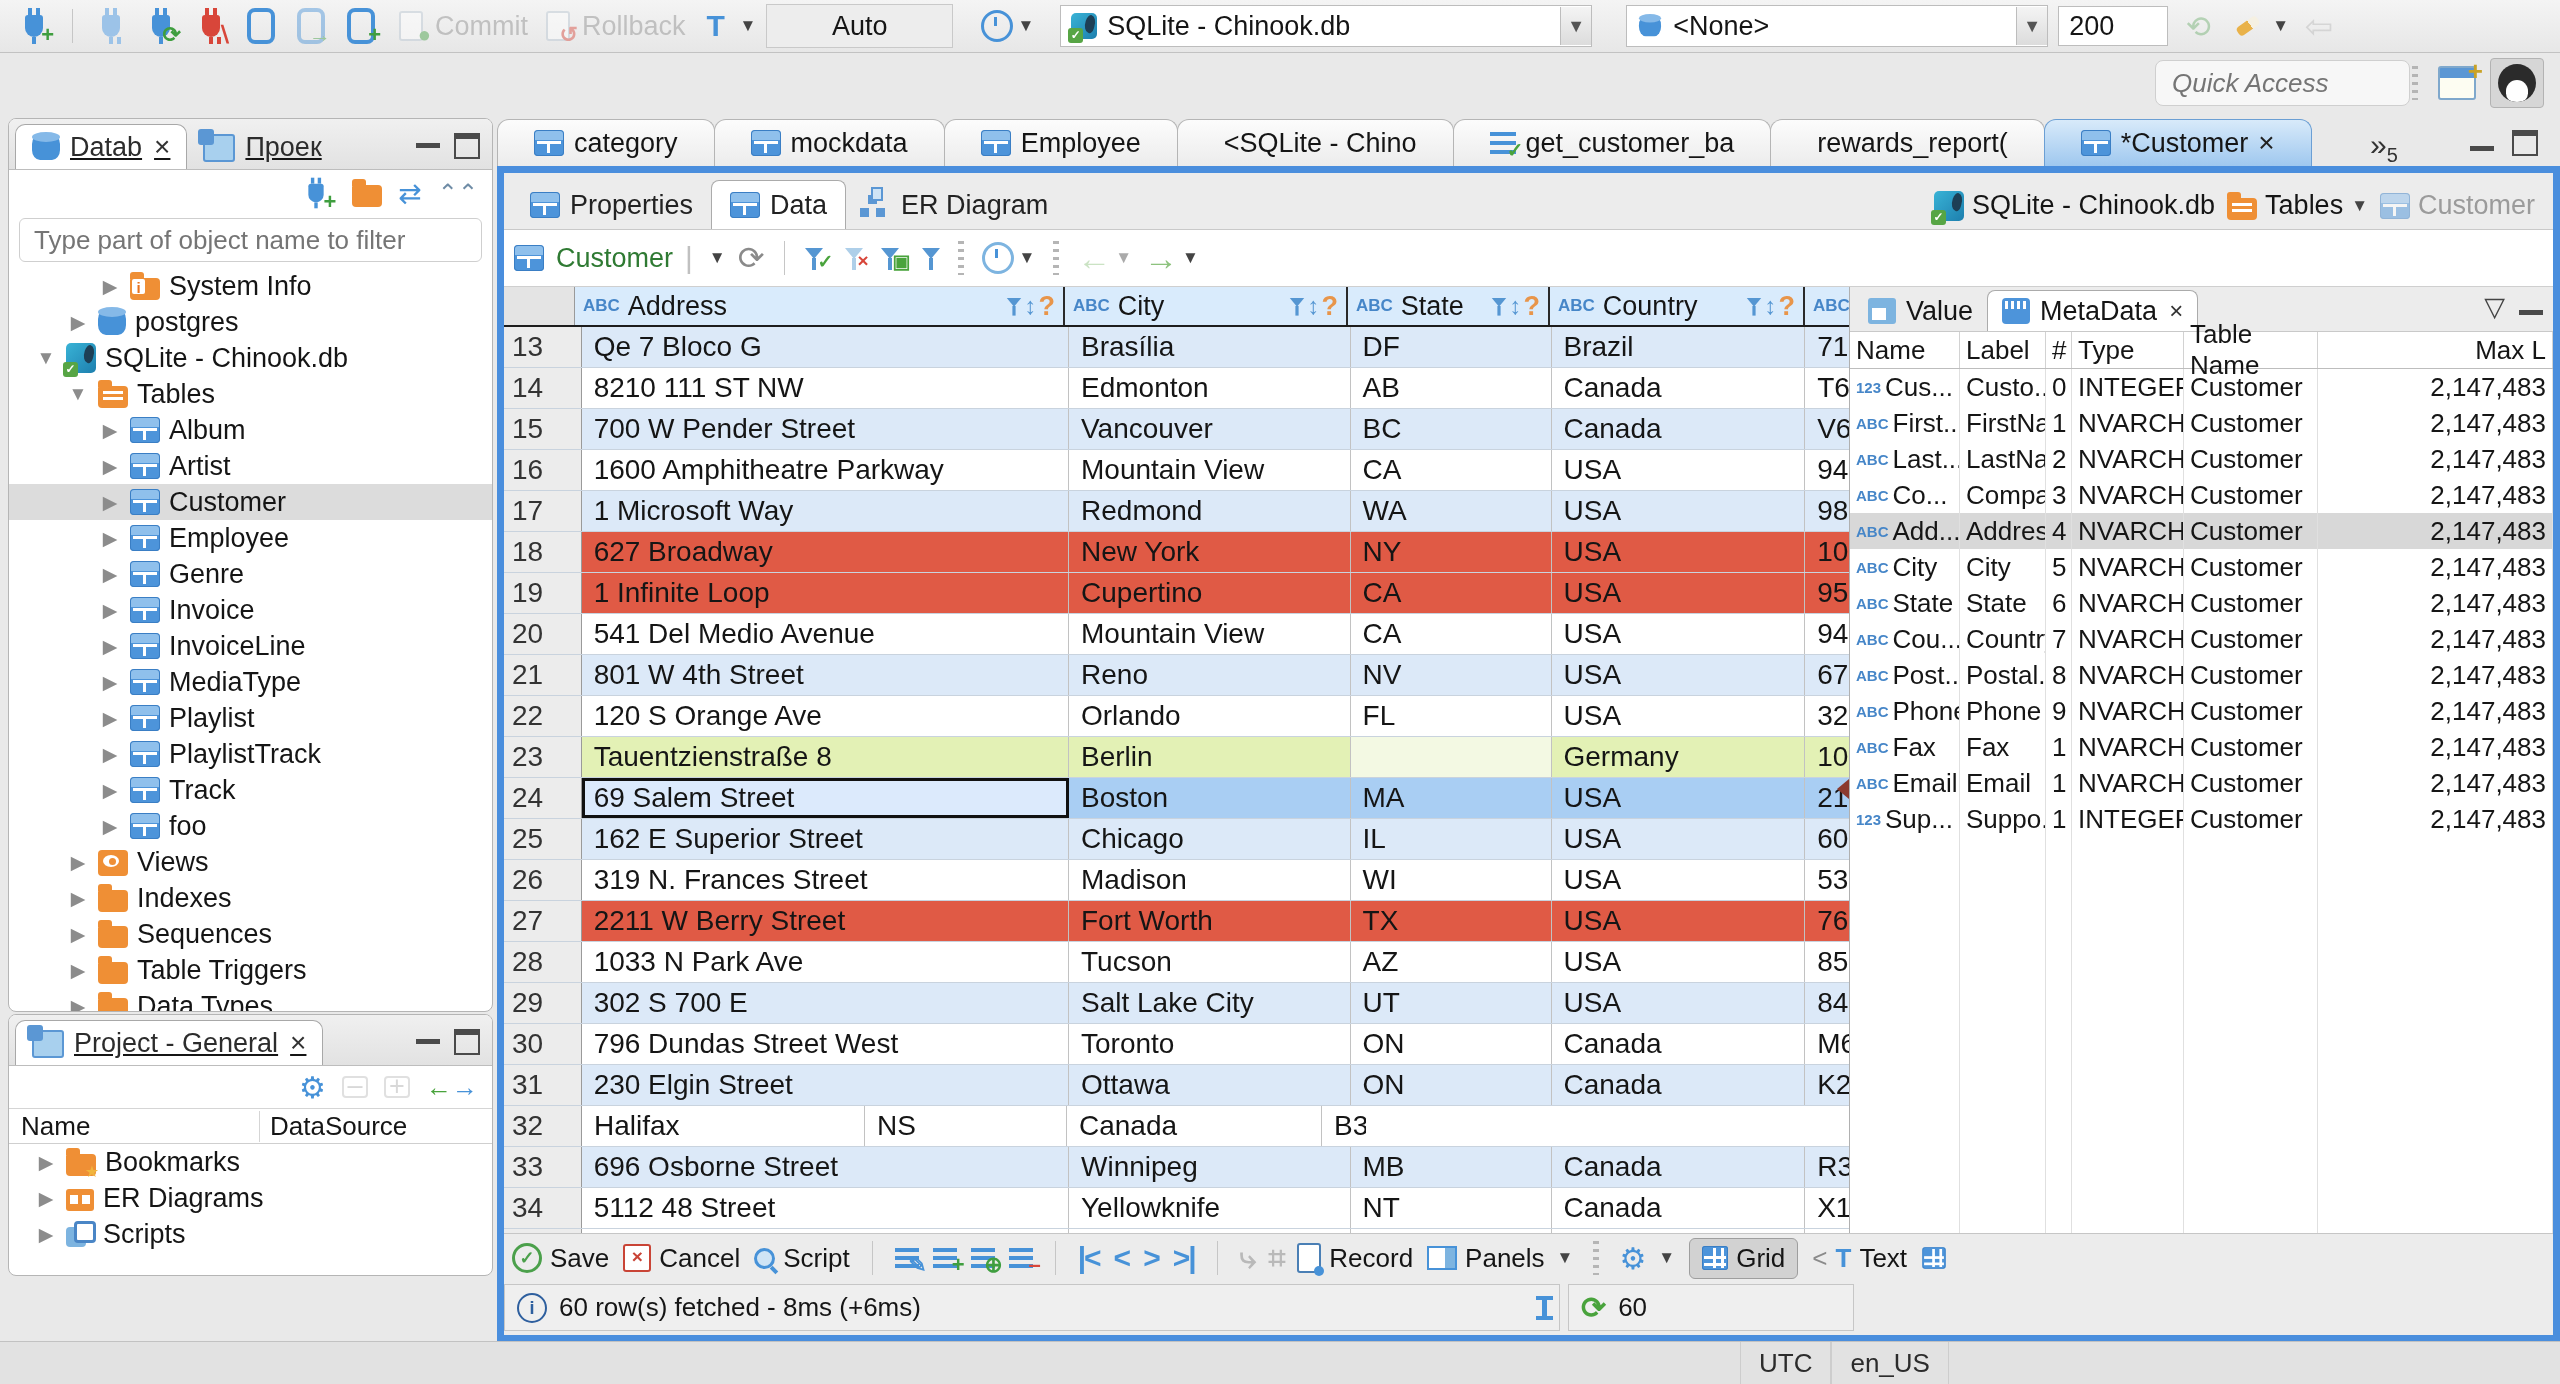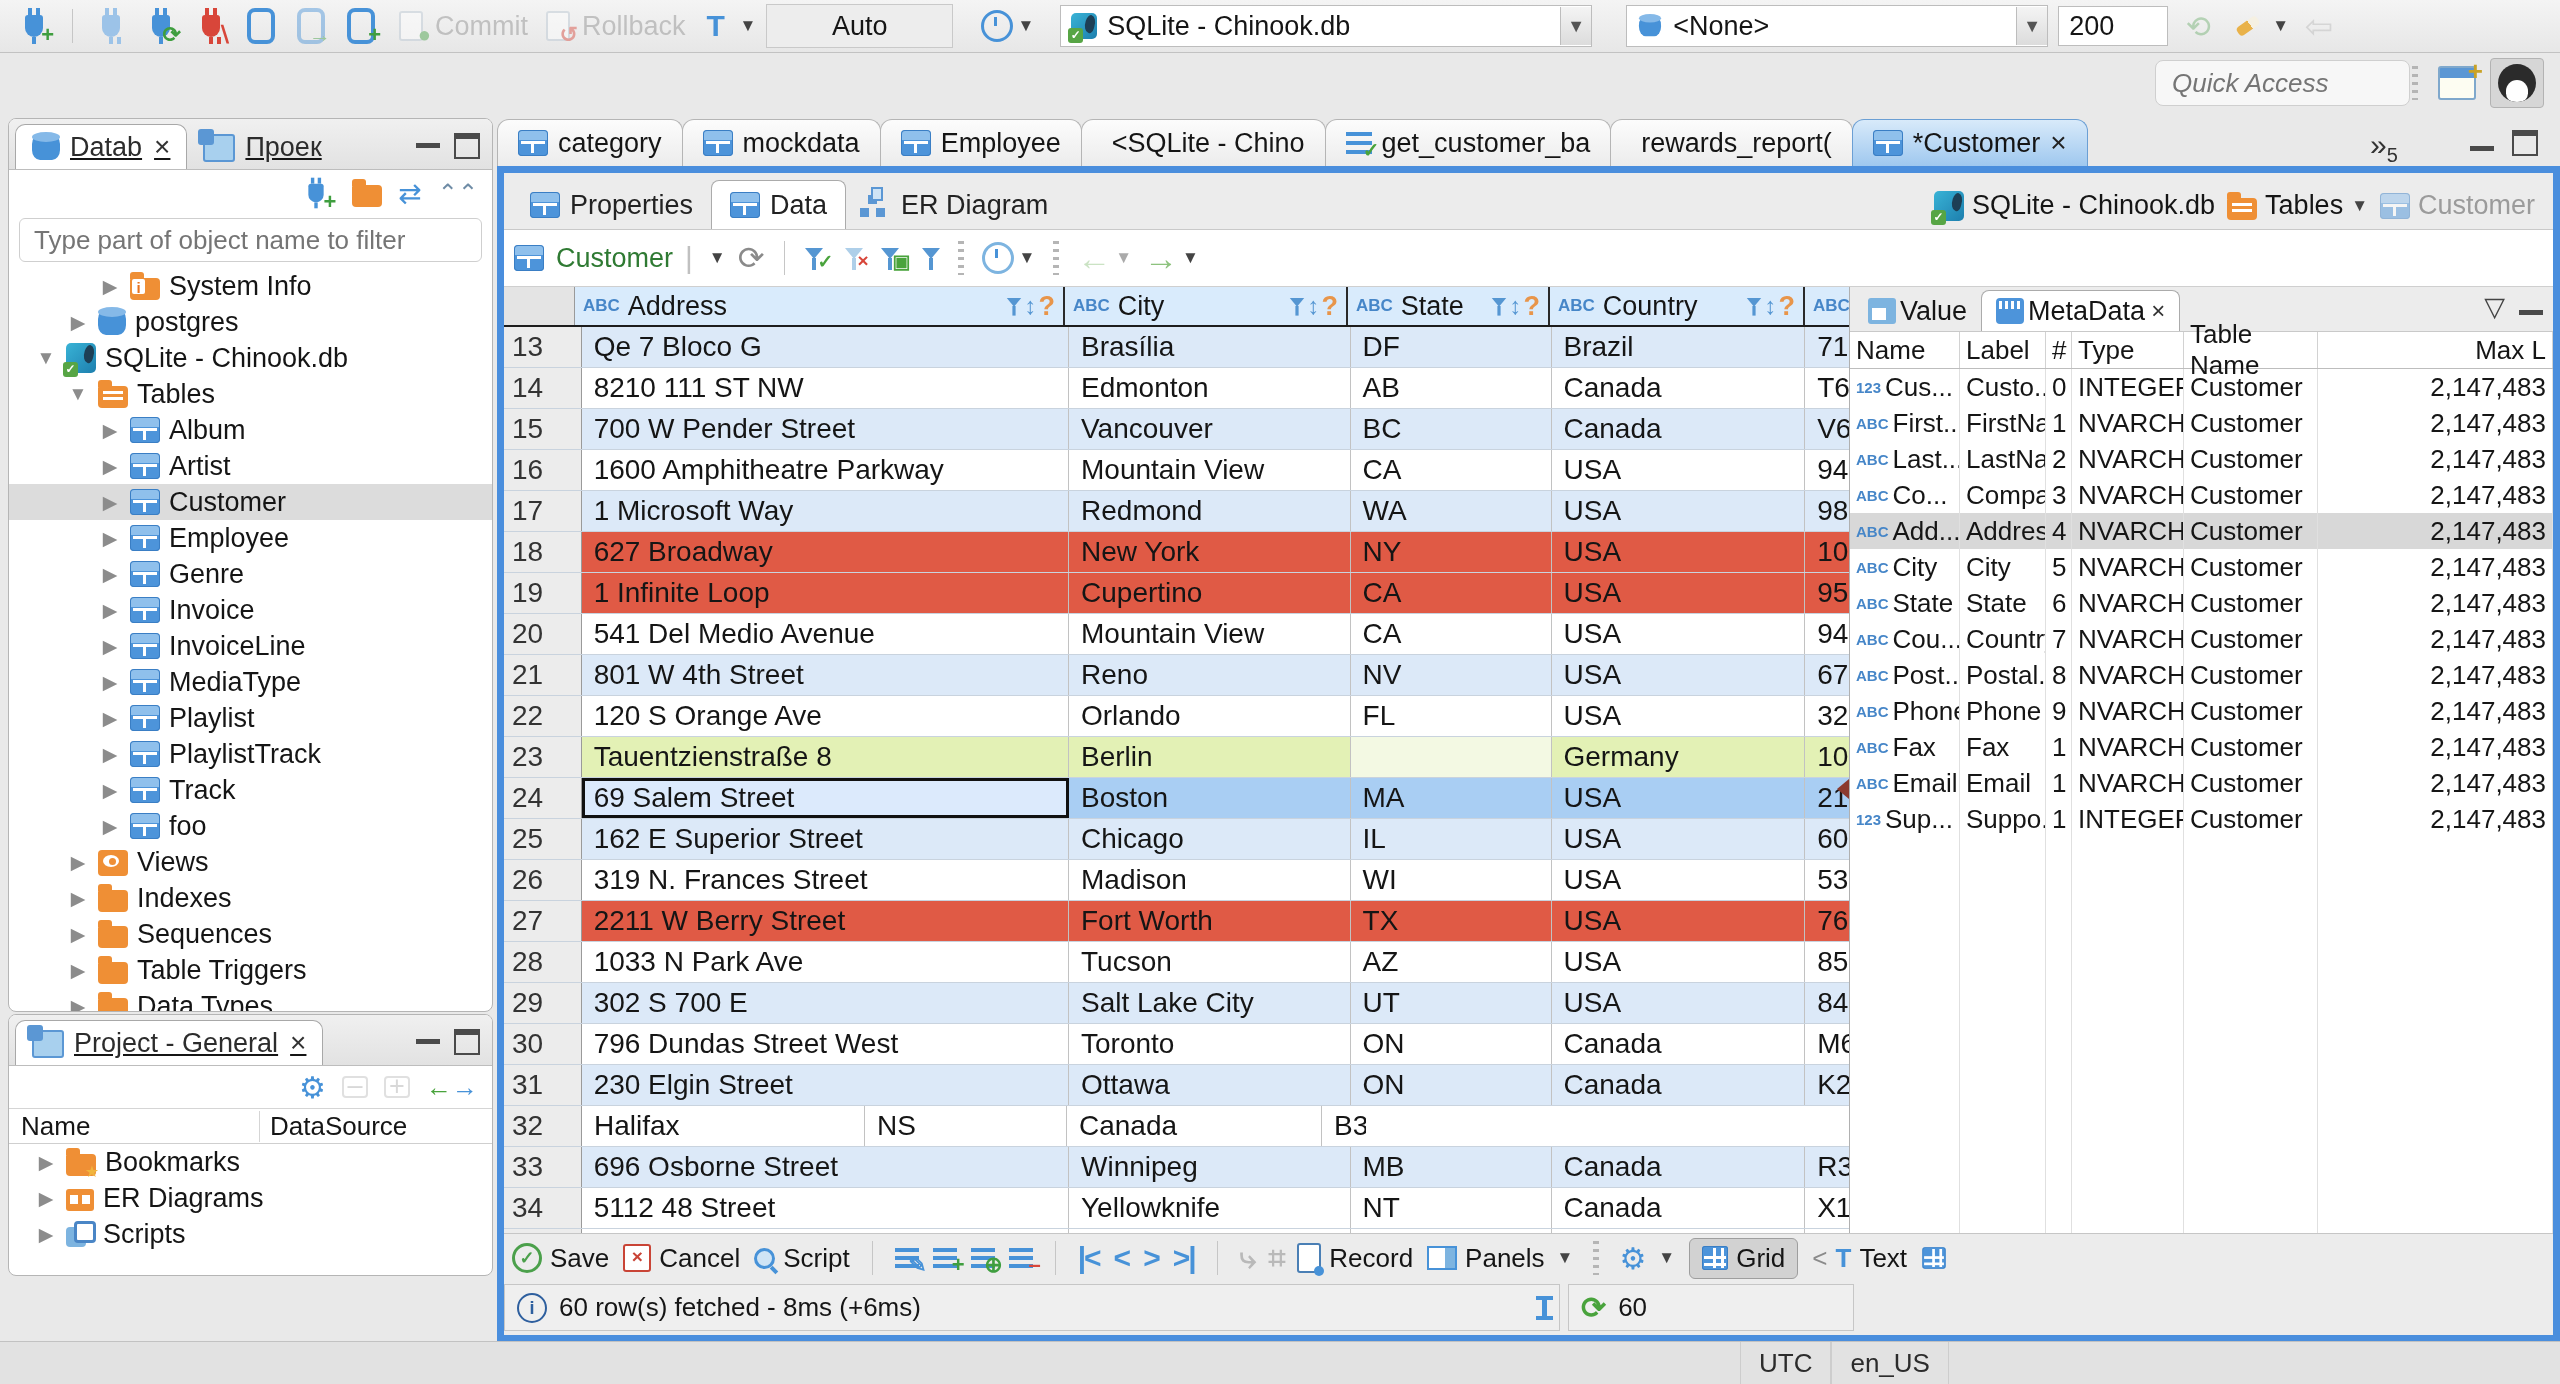--- a/index.html
+++ b/index.html
@@ -101,21 +101,21 @@
   .ico-erd-s{width:9px;height:9px;background:#5b97d4;margin:2px 14px 14px 4px;}
   .ico-erd-s::before{content:"";position:absolute;left:-8px;top:13px;width:9px;height:9px;background:#5b97d4;box-shadow:16px 0 0 #5b97d4;}
   .ico-erd-s::after{content:"";position:absolute;left:3px;top:-8px;width:8px;height:10px;border:2px solid #5b97d4;background:#cfe4f5;}
   .ico-meta{width:28px;height:26px;background:#4d94da;border-radius:4px;}
   .ico-meta::before{content:"";position:absolute;left:3px;top:3px;right:3px;height:8px;background:repeating-linear-gradient(90deg,#fff 0 3px,transparent 3px 6px);}
   .ico-value{width:28px;height:26px;background:#7db4e0;border-radius:3px;}
   .ico-value::before{content:"";position:absolute;left:4px;top:10px;right:10px;bottom:4px;background:#fff;}
 
   
   #etabs{left:497px;top:118px;width:2063px;height:48px;display:flex;align-items:flex-end;}
-  .etab{height:46px;display:flex;align-items:center;gap:10px;padding:0 20px;border:1px solid #b5b5b5;border-bottom:none;border-radius:12px 12px 0 0;background:linear-gradient(#fcfcfc,#ececec);margin-right:-1px;white-space:nowrap;}
+  .etab{height:46px;display:flex;align-items:center;gap:10px;padding:0 36px;border:1px solid #b5b5b5;border-bottom:none;border-radius:12px 12px 0 0;background:linear-gradient(#fcfcfc,#ececec);margin-right:-1px;white-space:nowrap;}
   .etab.active{background:linear-gradient(#d8eafa,#9fc8ef);border-color:#6b9fd4;}
   .eclose{display:none;color:#222;font-size:28px;}
   .etab.active .eclose{display:inline;}
 
   
   #edbox{left:497px;top:166px;width:2063px;height:1176px;border:7px solid #4a8edd;background:#fff;box-sizing:border-box;display:flex;flex-direction:column;}
   #subtabs{height:56px;background:#ececec;border-bottom:1px solid #c9c9c9;display:flex;align-items:flex-end;padding-left:8px;}
   .stab{height:48px;display:flex;align-items:center;gap:10px;padding:0 18px;color:#222;}
   .stab.active{background:#fff;border:1px solid #ababab;border-bottom:none;border-radius:8px 8px 0 0;}
   #bcrumb{margin-left:auto;display:flex;align-items:center;gap:12px;padding:0 18px 8px 0;}
@@ -155,21 +155,21 @@
   .r-sel .gc:not(.numc){background:#a9cef3;}
   .cell-focus{background:#dceafc !important;outline:3px solid #111;outline-offset:-3px;}
   .cell-pale{background:#f3f9e3 !important;}
   .gfill{flex:1;display:flex;}
   .gfill .gc{height:100%;}
   #rowmarker{position:absolute;right:0px;top:492px;width:0;height:0;border:10px solid transparent;border-right:12px solid #8b3a2e;}
 
   
   #meta{flex:1;display:flex;flex-direction:column;overflow:hidden;}
   #mtabs{height:44px;background:#ececec;border-bottom:1px solid #c9c9c9;display:flex;align-items:flex-end;padding-left:4px;}
-  .mtab{height:40px;display:flex;align-items:center;gap:4px;padding:0 14px;}
+  .mtab{height:40px;display:flex;align-items:center;gap:10px;padding:0 14px;}
   .mtab.active{background:#fff;border:1px solid #ababab;border-bottom:none;border-radius:8px 8px 0 0;}
   #mtabs .mico{margin-left:auto;display:flex;gap:14px;align-items:center;padding:0 10px 8px 0;color:#444;}
   .mhead{display:flex;height:36px;border-bottom:1px solid #bdbdbd;background:#fff;font-size:26px;align-items:center;}
   .mh{padding:0 6px;border-right:1px solid #d2d2d2;box-sizing:border-box;height:100%;display:flex;align-items:center;}
   .m-name{width:110px;}.m-label{width:86px;}.m-num{width:26px;}.m-type{width:112px;}.m-table{width:134px;}.m-max{flex:1;justify-content:flex-end;}
   .mrow{display:flex;height:36px;font-size:26px;align-items:center;}
   .mc{padding:0 6px;border-right:1px solid #e0e0e0;box-sizing:border-box;height:100%;display:flex;align-items:center;white-space:nowrap;overflow:hidden;}
   .mrow.sel{background:#d8d8d8;}
   .kind{color:#4686c8;font-size:15px;font-weight:bold;margin-right:4px;flex:none;}
   .mfill{flex:1;display:flex;}

